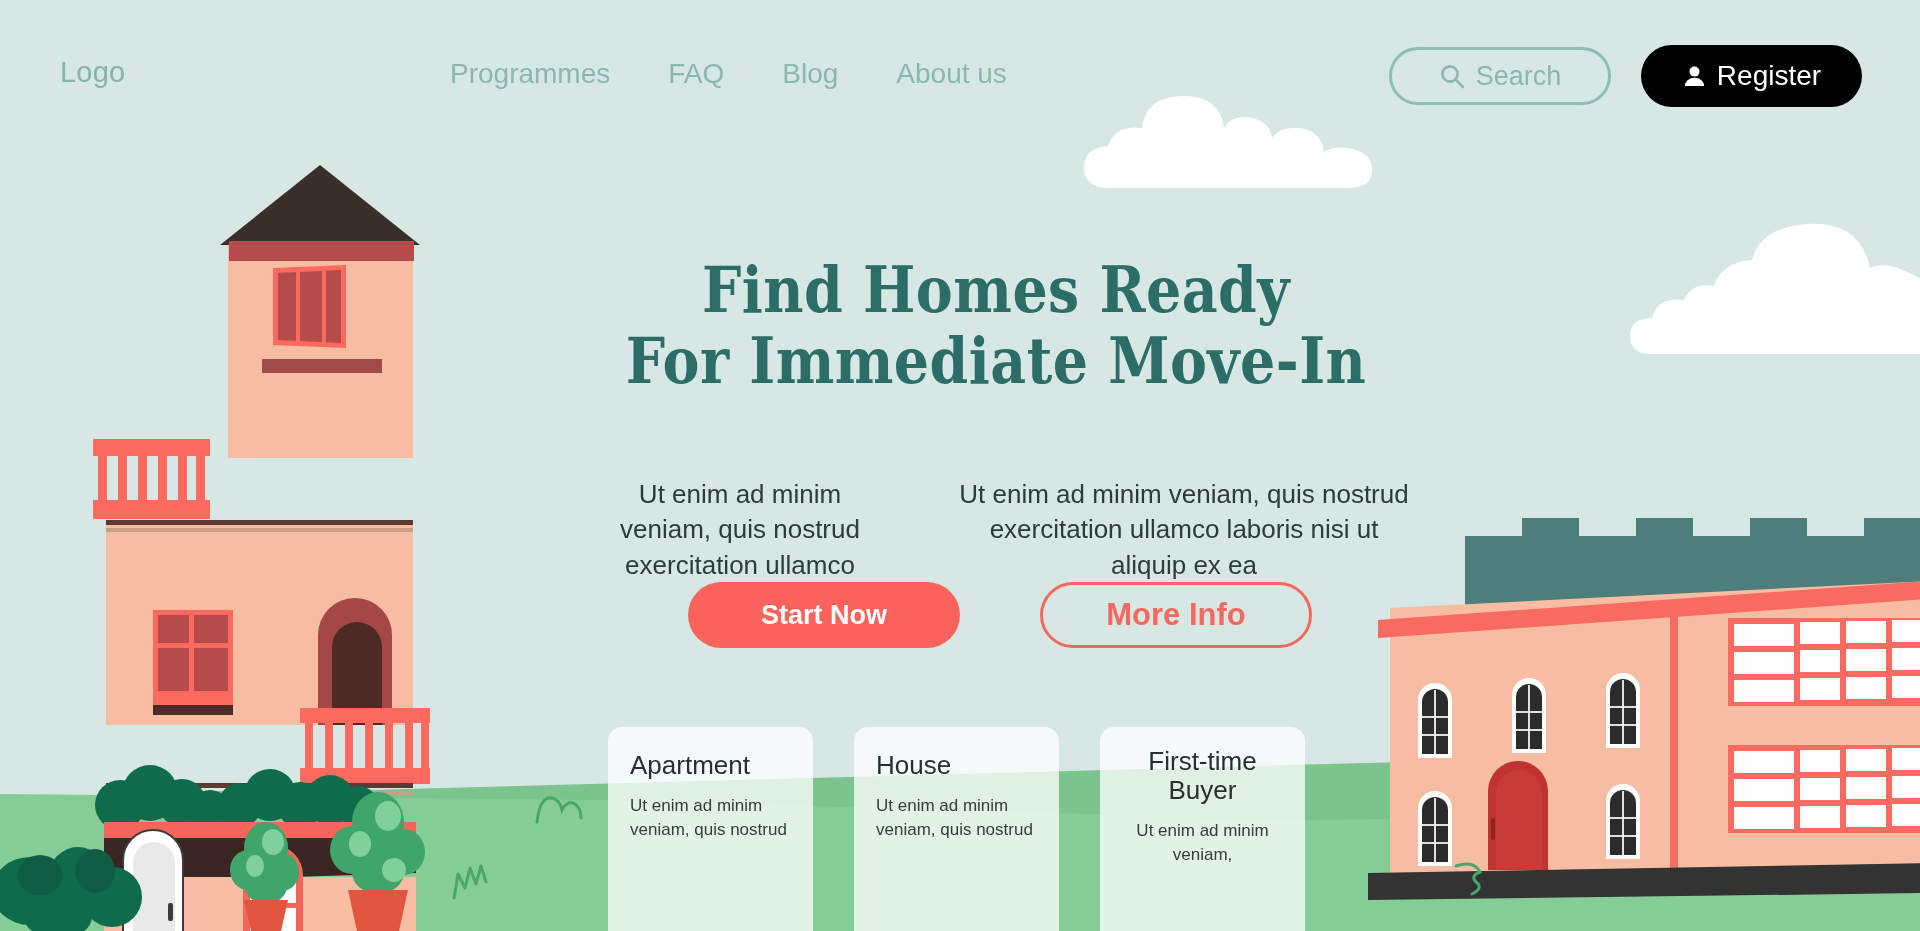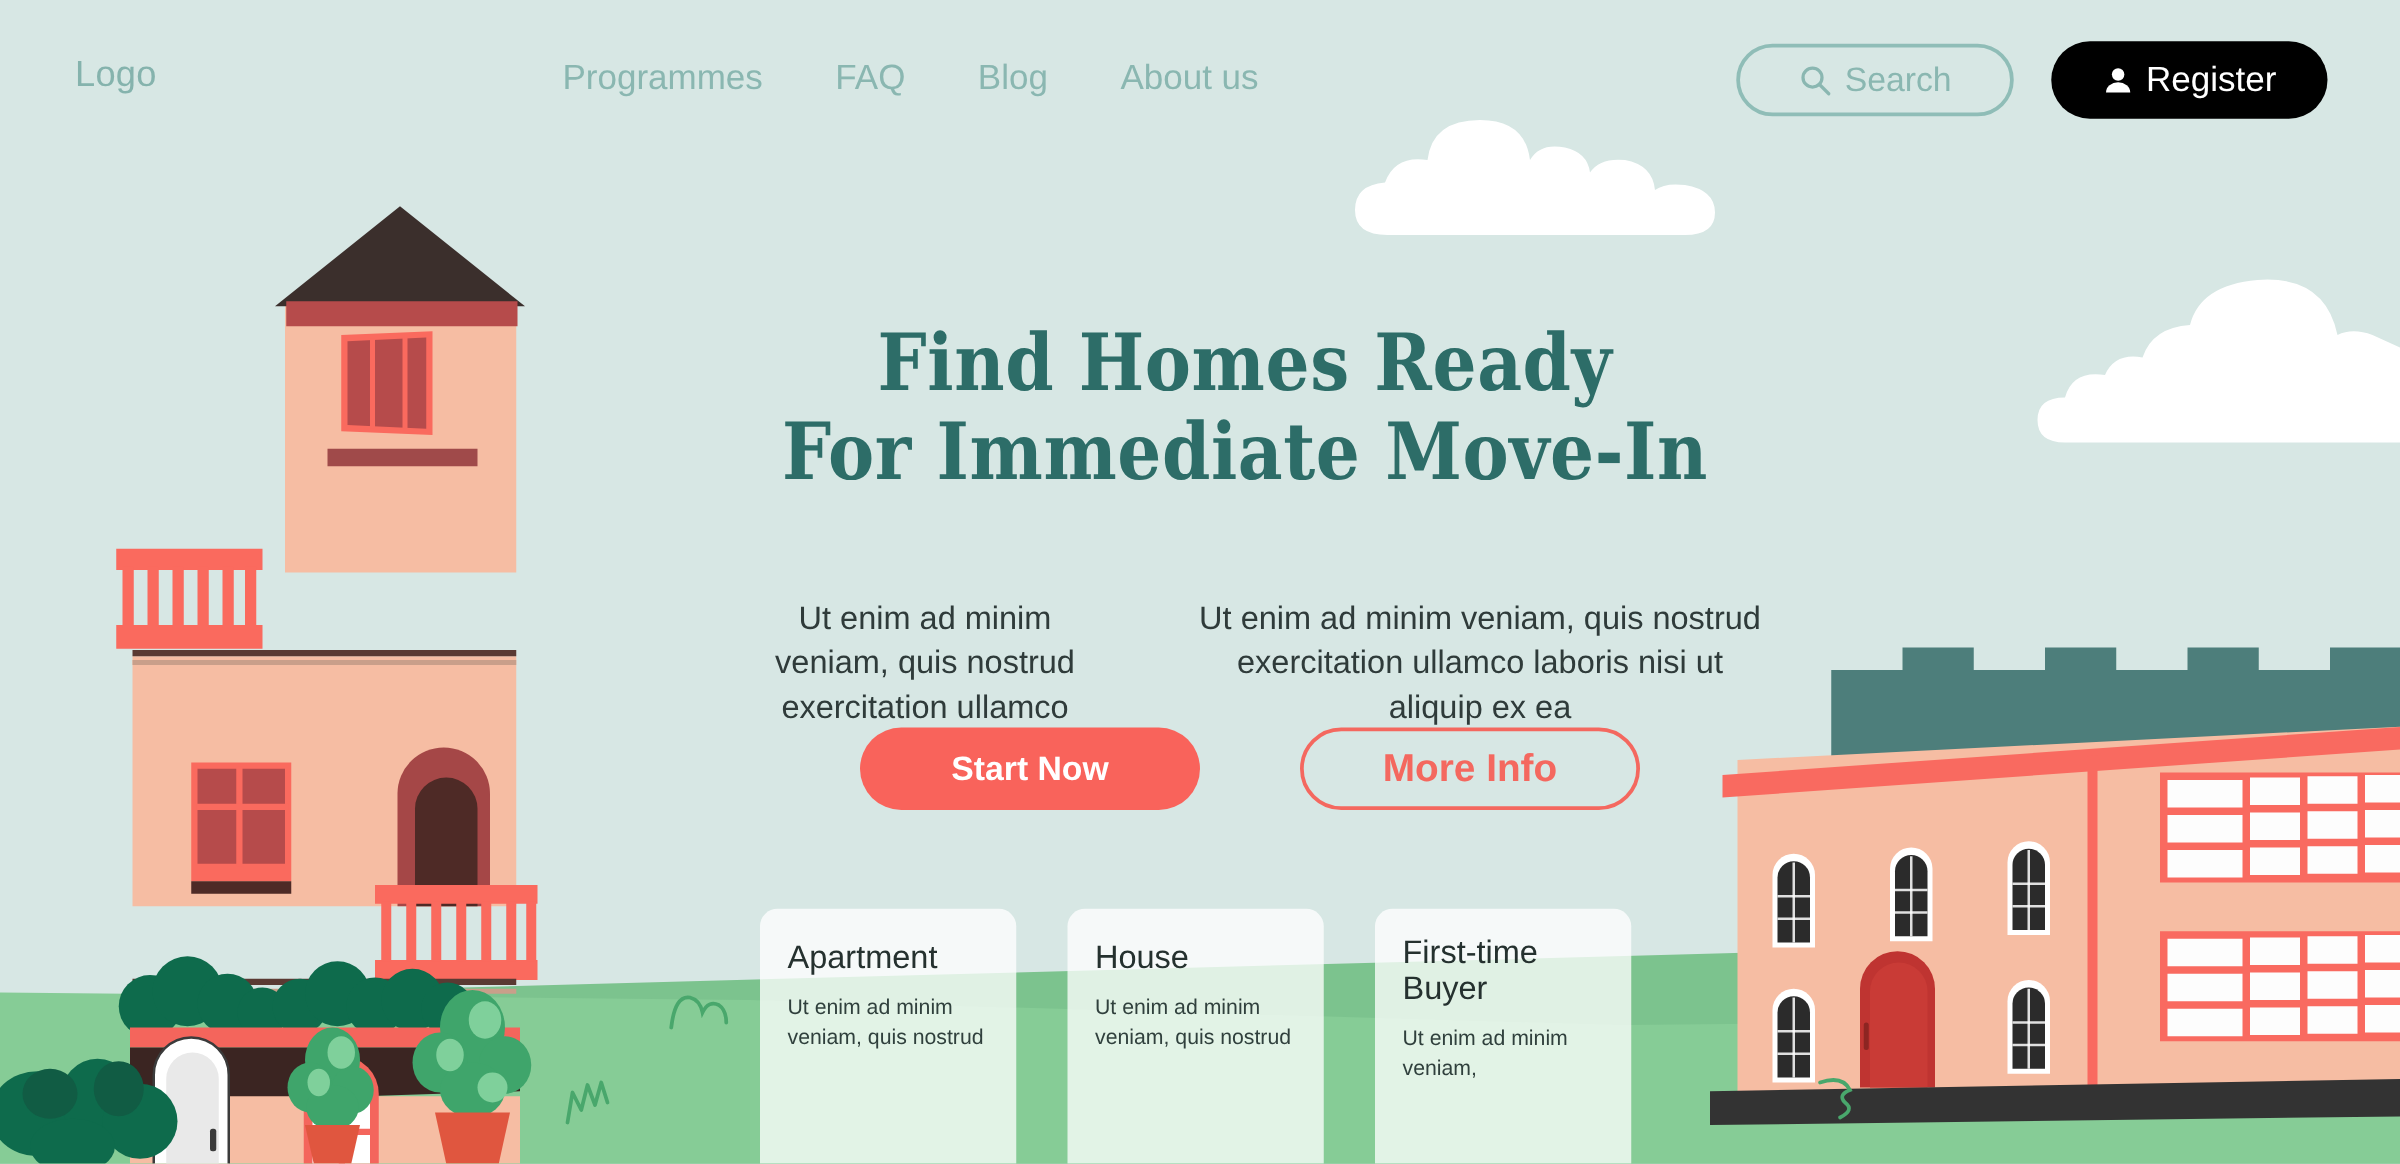--- a/index.html
+++ b/index.html
@@ -31,21 +31,21 @@
   .cloud { position: absolute; }
 
   
   .hill {
     position: absolute;
   }
 
   
   .navbar {
     position: absolute;
-    left: 0; top: 0;
+    left: 0; top: 12px;
     width: 1764px;
     height: 128px;
     display: flex;
     align-items: center;
     z-index: 40;
   }
   .logo {
     position: absolute;
     left: 60px;
     top: 44px;
@@ -214,21 +214,21 @@
     font-size: 26px;
     color: #25312f;
     line-height: 1.12;
     margin-bottom: 14px;
   }
   .card-body {
     font-size: 17px;
     line-height: 1.42;
     color: #30403d;
   }
-  .card.c3 { padding-top: 20px; }
+  .card.c3 { padding-top: 20px; text-align: center; }
 
   
   .left-house { position: absolute; left: 0; top: 0; z-index: 20; }
 
   
   .right-bldg { position: absolute; z-index: 20; }
 
   svg { display: block; }
 </style>
 </head>

